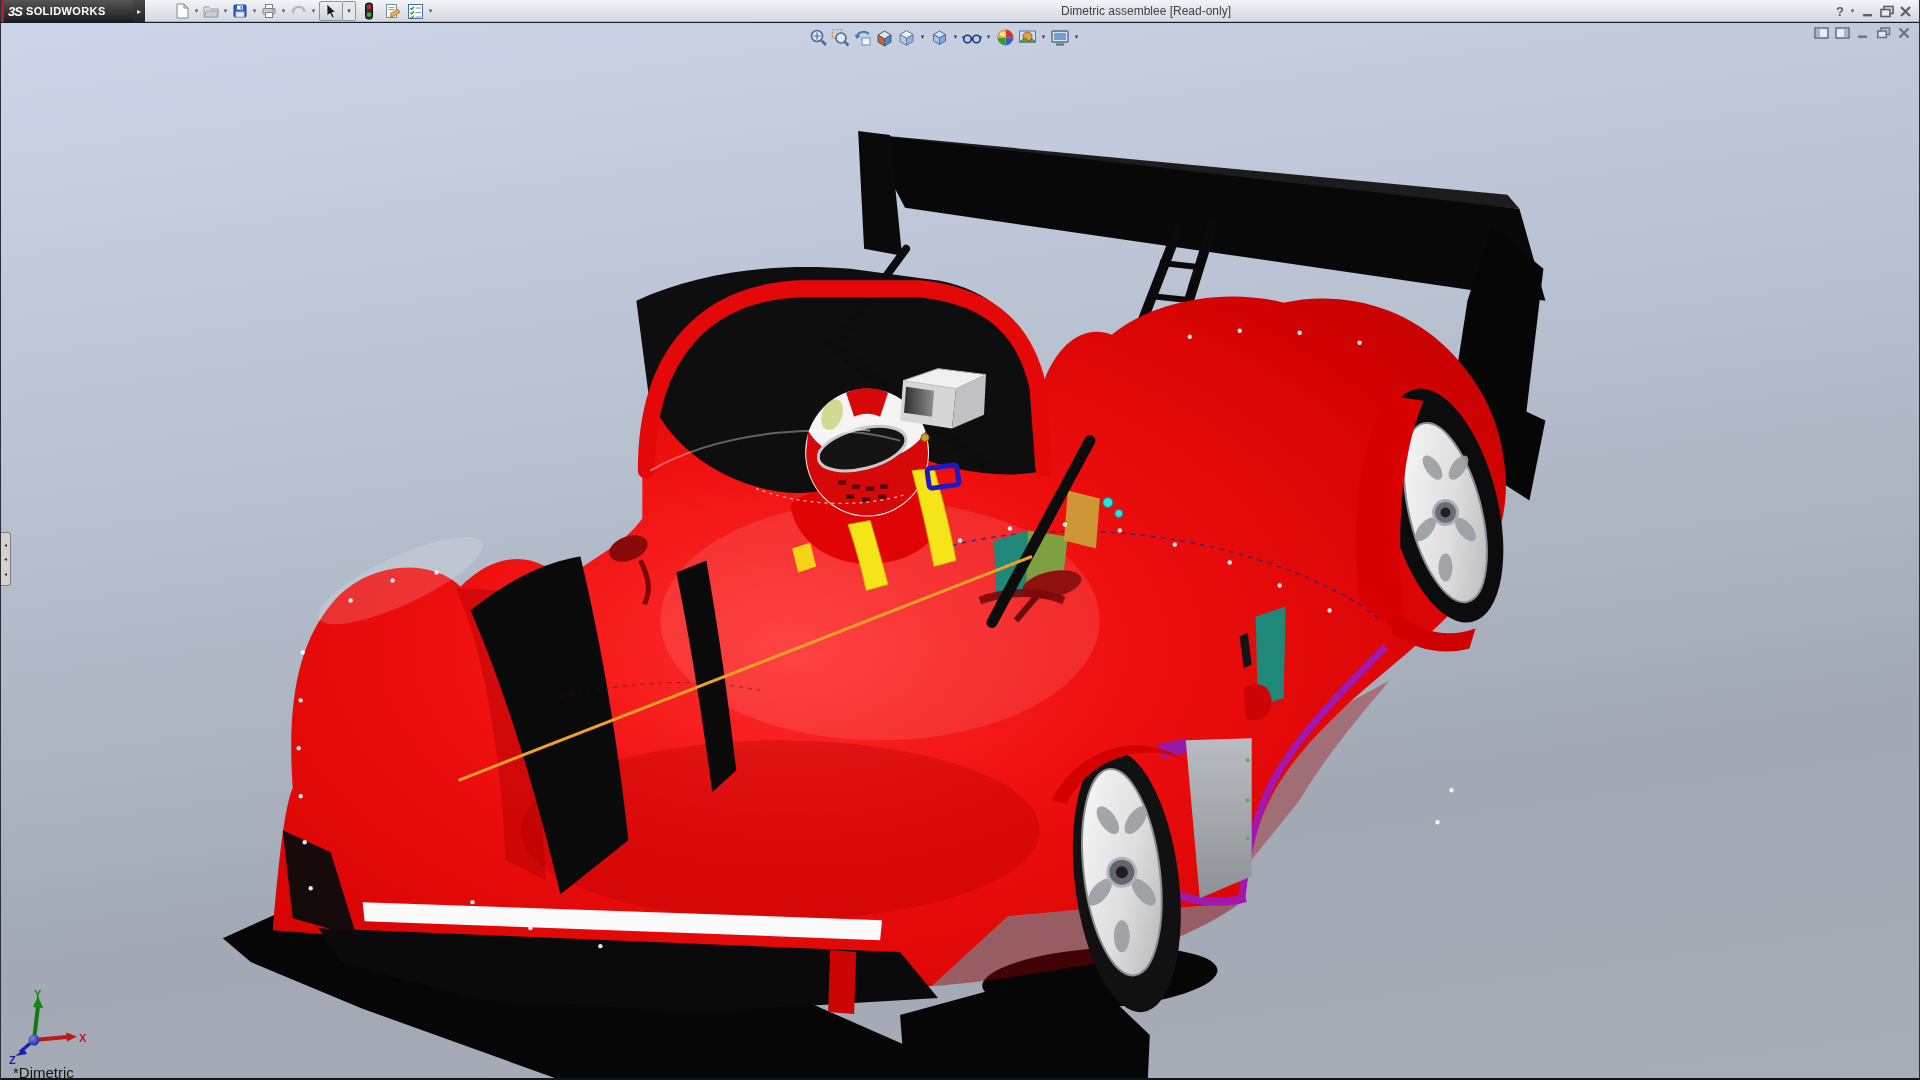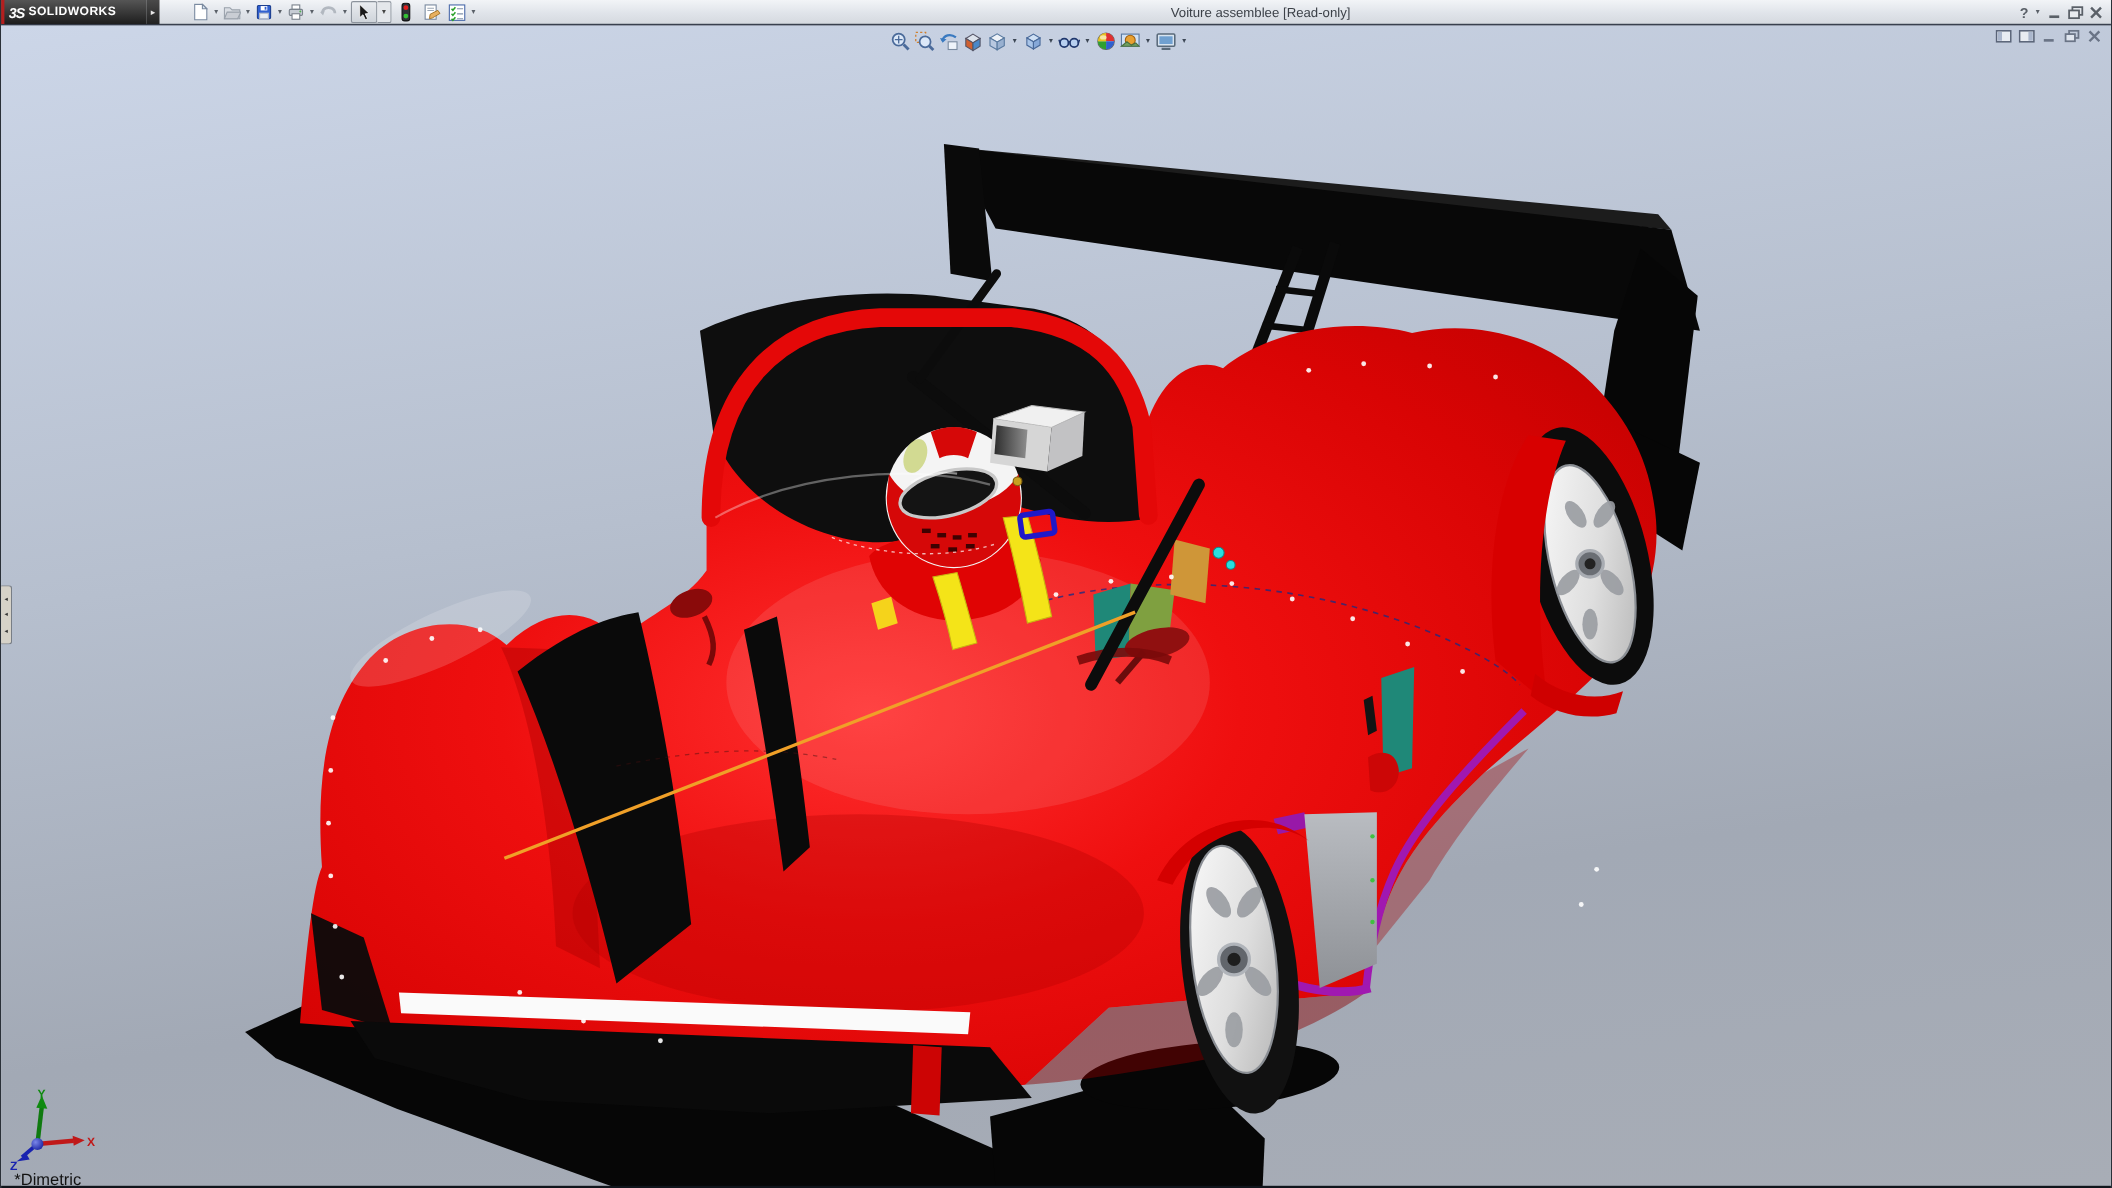--- a/index.html
+++ b/index.html
@@ -163,21 +163,21 @@
           <path d="M3.5 9.6l1.2 1.4L7 8.2" fill="none" stroke="#28a028" stroke-width="1.4"></path>
           <path d="M3.5 14l1.2 1.4L7 12.6" fill="none" stroke="#28a028" stroke-width="1.4"></path>
           <line x1="8.5" y1="5" x2="14" y2="5" stroke="#8090a8"></line>
           <line x1="8.5" y1="9.6" x2="14" y2="9.6" stroke="#8090a8"></line>
           <line x1="8.5" y1="14" x2="14" y2="14" stroke="#8090a8"></line>
         </svg>
       </div>
       <div class="tb-dd">▾</div>
     </div>
 
-    <div class="doc-title">Voiture assemblee [Read-only]</div>
+    <div class="doc-title">Dimetric assemblee [Read-only]</div>
 
     <div class="tb-right">
       <span class="help-glyph">?</span>
       <span class="tb-dd">▾</span>
       <span class="win-glyph">
         <svg width="15" height="13" viewBox="0 0 15 13">
           <rect x="2" y="9" width="9" height="2.4" fill="#5a6068"></rect>
         </svg>
       </span>
       <span class="win-glyph">

